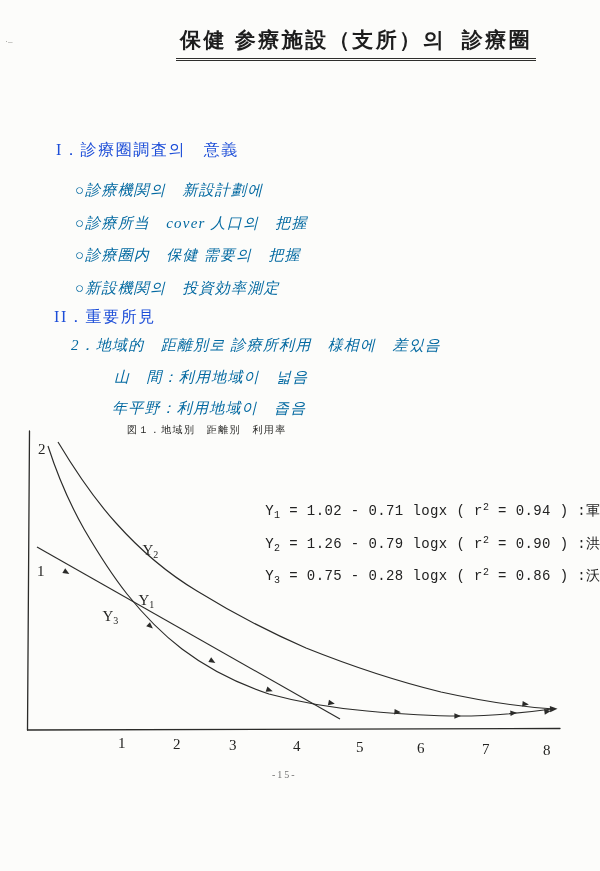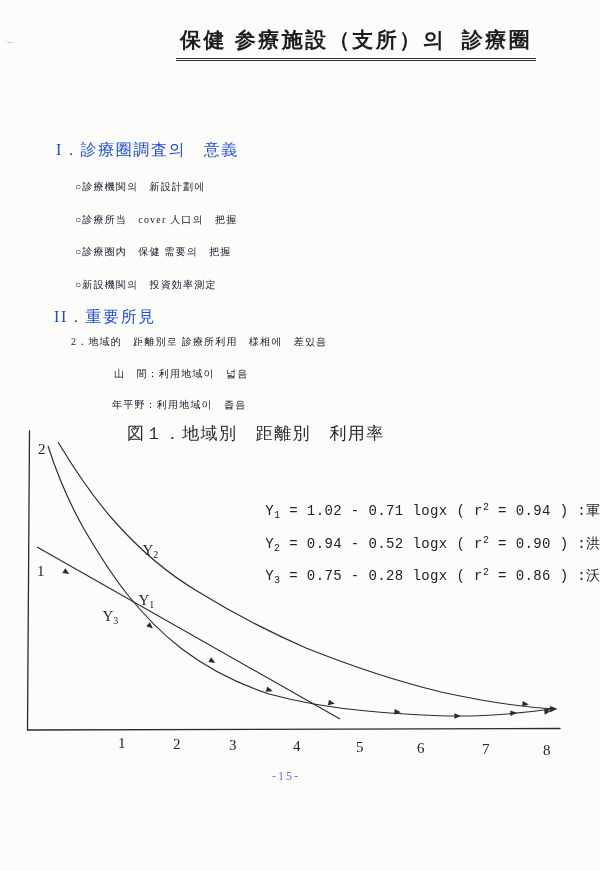--- a/index.html
+++ b/index.html
@@ -9,32 +9,32 @@
     font-family:"Liberation Serif", serif;
     color:#222;overflow:hidden;
   }
   .t{position:absolute;white-space:pre;line-height:1.2;}
   .faint{color:#8a8a85;}
   .title{
     font-size:21px;font-weight:600;letter-spacing:2.5px;color:#1d1d1d;
     border-bottom:3px double #2e2e2c;padding:0 4px 5px 4px;
   }
   .h1{font-size:16px;letter-spacing:1.6px;color:#1d4ed8;}
-  .body-line{font-size:10px;letter-spacing:1.2px;color:#0f172a;}
-  .caption{font-size:17px;letter-spacing:1.4px;color:#262624;}
+  .body-line{font-size:15px;letter-spacing:1.2px;color:#0369a1;font-style:italic;}
+  .caption{font-size:10px;letter-spacing:1.4px;color:#262624;}
   .eq{
     font-family:"Liberation Mono", monospace;
     font-size:14px;letter-spacing:0.4px;color:#222;
   }
   .sb{font-size:10px;vertical-align:-3px;}
   .sp{font-size:10px;vertical-align:5px;}
   .tick{font-size:15px;color:#242422;}
   .axis-num{font-size:15px;color:#242422;}
   .series-label{font-size:15px;letter-spacing:0;color:#242422;}
-  .pagenum{font-size:12px;letter-spacing:2px;color:#8b5cf6;text-align:right;}
+  .pagenum{font-size:10px;letter-spacing:2px;color:#737373;text-align:right;}
   svg.chart{position:absolute;left:0;top:0;pointer-events:none;}
 </style>
 </head>
 <body>
 
 <div class="page">
 
   <div class="t faint" style="left:5px;top:36px;font-size:9px;">·–</div>
 
   <div class="t title" style="left:176px;top:28px;">保健 参療施設（支所）의  診療圈</div>
@@ -52,21 +52,21 @@
 
   <div class="t body-line" style="left:112px;top:399px;">年平野：利用地域이　좁음</div>
   <div class="t body-line" style="left:114px;top:368px;">山　間：利用地域이　넓음</div>
 
   <div class="t caption" style="left:127px;top:424px;">図１．地域別　距離別　利用率</div>
 
   <div class="t eq" style="left:230px;top:485px;">
     <span>Y</span><span class="sb">1</span><span> = 1.02 - 0.71 logx ( r</span><span class="sp">2</span><span> = 0.94 ) :軍威</span>
   </div>
   <div class="t eq" style="left:230px;top:518px;">
-    <span>Y</span><span class="sb">2</span><span> = 0.94 - 0.52 logx ( r</span><span class="sp">2</span><span> = 0.90 ) :洪川</span>
+    <span>Y</span><span class="sb">2</span><span> = 1.26 - 0.79 logx ( r</span><span class="sp">2</span><span> = 0.90 ) :洪川</span>
   </div>
   <div class="t eq" style="left:230px;top:550px;">
     <span>Y</span><span class="sb">3</span><span> = 0.75 - 0.28 logx ( r</span><span class="sp">2</span><span> = 0.86 ) :沃溝</span>
   </div>
 
   <svg class="chart" width="600" height="871" viewBox="0 0 600 871">
     <g stroke="#2b2b29" stroke-width="1.3" fill="none" stroke-linecap="round">
 
       <path d="M29.5,431 L27.5,730"></path>
 

